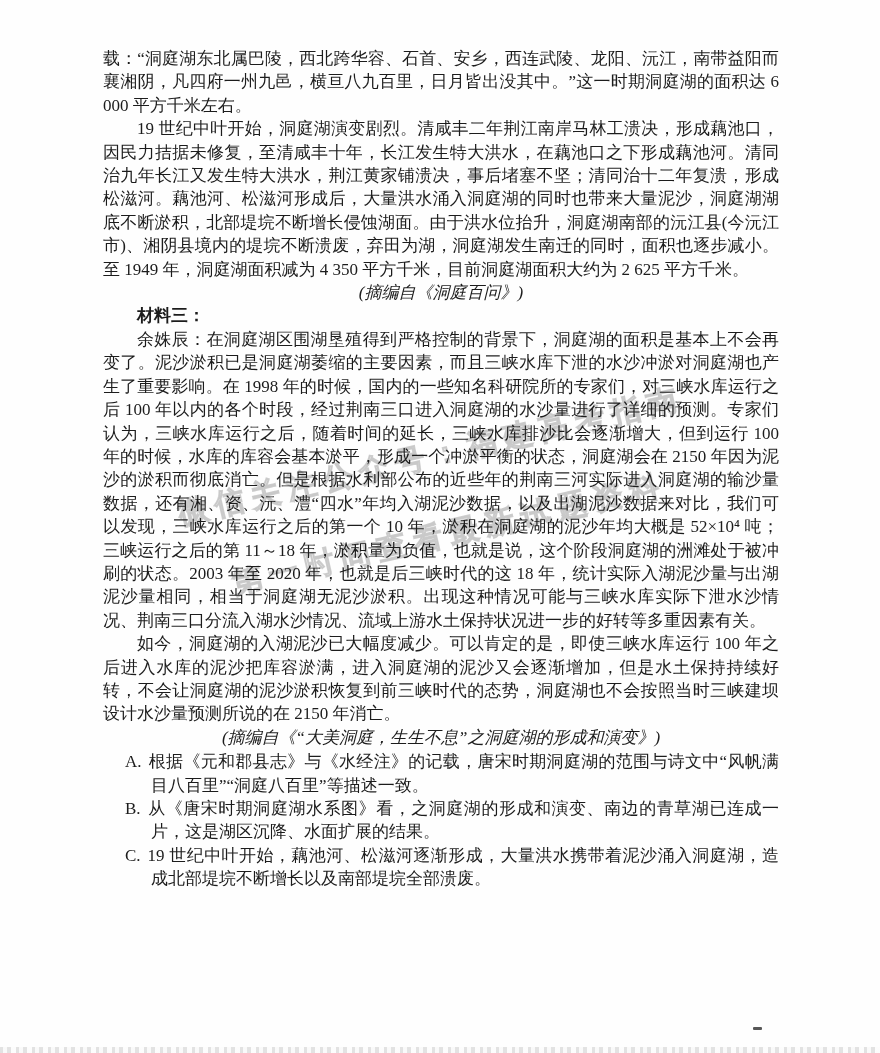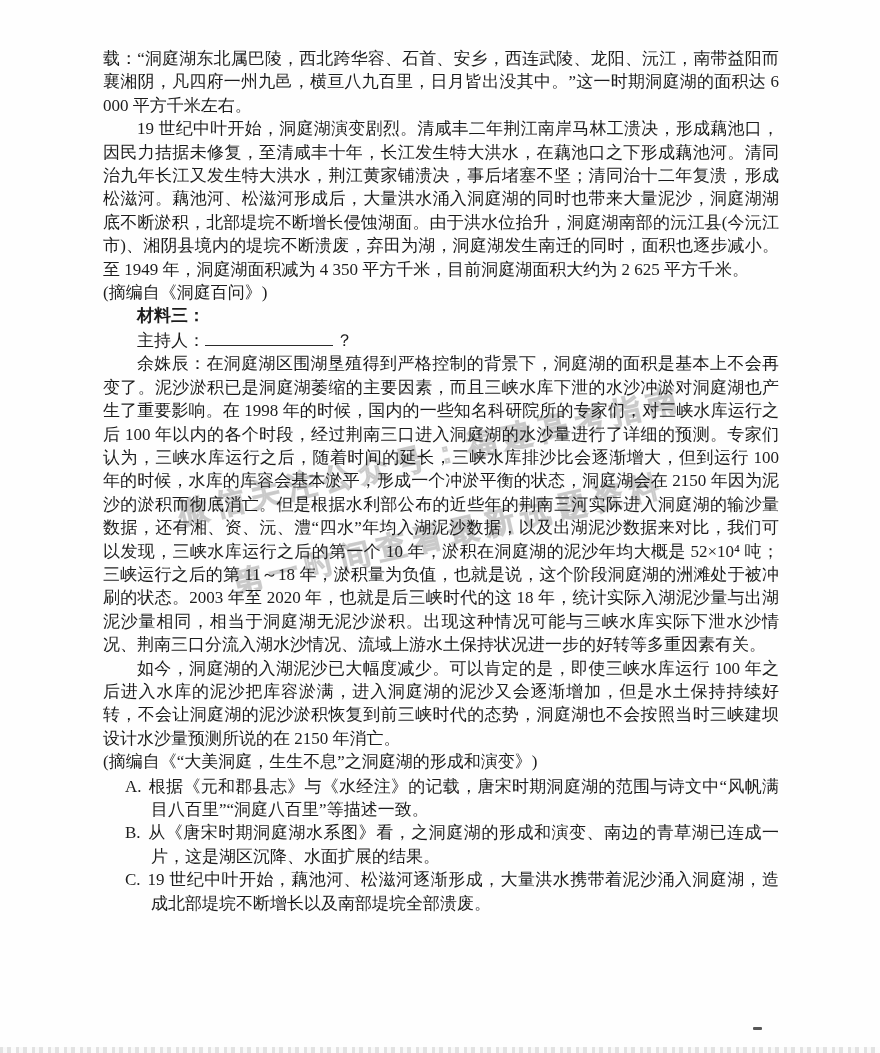--- a/index.html
+++ b/index.html
@@ -13,21 +13,21 @@
   }
   .page{position:absolute;inset:0;background:#fefefe;}
   .content{
     position:absolute;left:103px;top:47px;width:676px;height:960px;
     font-size:17px;line-height:23.4px;text-align:justify;
     overflow:hidden;
   }
   .content p{margin:0;padding:0;}
   .para{text-indent:2em;}
   .no-indent{text-indent:0;}
-  .attribution{text-align:left;text-indent:0;}
+  .attribution{text-align:center;text-indent:0;font-style:italic;}
   .heading{font-weight:bold;text-indent:2em;}
   .host-line{text-indent:2em;}
   .blank-line{
     display:inline-block;width:128px;height:1em;
     border-bottom:1.6px solid #2a2a2a;
     vertical-align:baseline;margin-right:3px;
   }
   .question{margin-top:1px;}
   .stem{text-indent:0;}
   .option{
@@ -74,23 +74,20 @@
   <div class="watermark">
     <div>微信关注公众号：福建高考指南</div>
     <div>第一时间查看最新试题资料</div>
   </div>
 
   <main class="content">
     <p class="para no-indent">载：“洞庭湖东北属巴陵，西北跨华容、石首、安乡，西连武陵、龙阳、沅江，南带益阳而襄湘阴，凡四府一州九邑，横亘八九百里，日月皆出没其中。”这一时期洞庭湖的面积达 6 000 平方千米左右。</p>
     <p class="para">19 世纪中叶开始，洞庭湖演变剧烈。清咸丰二年荆江南岸马林工溃决，形成藕池口，因民力拮据未修复，至清咸丰十年，长江发生特大洪水，在藕池口之下形成藕池河。清同治九年长江又发生特大洪水，荆江黄家铺溃决，事后堵塞不坚；清同治十二年复溃，形成松滋河。藕池河、松滋河形成后，大量洪水涌入洞庭湖的同时也带来大量泥沙，洞庭湖湖底不断淤积，北部堤垸不断增长侵蚀湖面。由于洪水位抬升，洞庭湖南部的沅江县(今沅江市)、湘阴县境内的堤垸不断溃废，弃田为湖，洞庭湖发生南迁的同时，面积也逐步减小。至 1949 年，洞庭湖面积减为 4 350 平方千米，目前洞庭湖面积大约为 2 625 平方千米。</p>
     <p class="attribution">(摘编自《洞庭百问》)</p>
     <p class="heading">材料三：</p>
-    <p class="host-line">
-      <span>主持人：</span><span class="blank-line"></span><span>？</span>
-    </p>
     <p class="para">余姝辰：在洞庭湖区围湖垦殖得到严格控制的背景下，洞庭湖的面积是基本上不会再变了。泥沙淤积已是洞庭湖萎缩的主要因素，而且三峡水库下泄的水沙冲淤对洞庭湖也产生了重要影响。在 1998 年的时候，国内的一些知名科研院所的专家们，对三峡水库运行之后 100 年以内的各个时段，经过荆南三口进入洞庭湖的水沙量进行了详细的预测。专家们认为，三峡水库运行之后，随着时间的延长，三峡水库排沙比会逐渐增大，但到运行 100 年的时候，水库的库容会基本淤平，形成一个冲淤平衡的状态，洞庭湖会在 2150 年因为泥沙的淤积而彻底消亡。但是根据水利部公布的近些年的荆南三河实际进入洞庭湖的输沙量数据，还有湘、资、沅、澧“四水”年均入湖泥沙数据，以及出湖泥沙数据来对比，我们可以发现，三峡水库运行之后的第一个 10 年，淤积在洞庭湖的泥沙年均大概是 52×10⁴ 吨；三峡运行之后的第 11～18 年，淤积量为负值，也就是说，这个阶段洞庭湖的洲滩处于被冲刷的状态。2003 年至 2020 年，也就是后三峡时代的这 18 年，统计实际入湖泥沙量与出湖泥沙量相同，相当于洞庭湖无泥沙淤积。出现这种情况可能与三峡水库实际下泄水沙情况、荆南三口分流入湖水沙情况、流域上游水土保持状况进一步的好转等多重因素有关。</p>
     <p class="para">如今，洞庭湖的入湖泥沙已大幅度减少。可以肯定的是，即使三峡水库运行 100 年之后进入水库的泥沙把库容淤满，进入洞庭湖的泥沙又会逐渐增加，但是水土保持持续好转，不会让洞庭湖的泥沙淤积恢复到前三峡时代的态势，洞庭湖也不会按照当时三峡建坝设计水沙量预测所说的在 2150 年消亡。</p>
     <p class="attribution">(摘编自《“大美洞庭，生生不息”之洞庭湖的形成和演变》)</p>
 
     <div class="question">
       <div class="option">
         <span class="opt-label">A.</span><span class="opt-text">根据《元和郡县志》与《水经注》的记载，唐宋时期洞庭湖的范围与诗文中“风帆满目八百里”“洞庭八百里”等描述一致。</span>
       </div>
       <div class="option">
         <span class="opt-label">B.</span><span class="opt-text">从《唐宋时期洞庭湖水系图》看，之洞庭湖的形成和演变、南边的青草湖已连成一片，这是湖区沉降、水面扩展的结果。</span>

